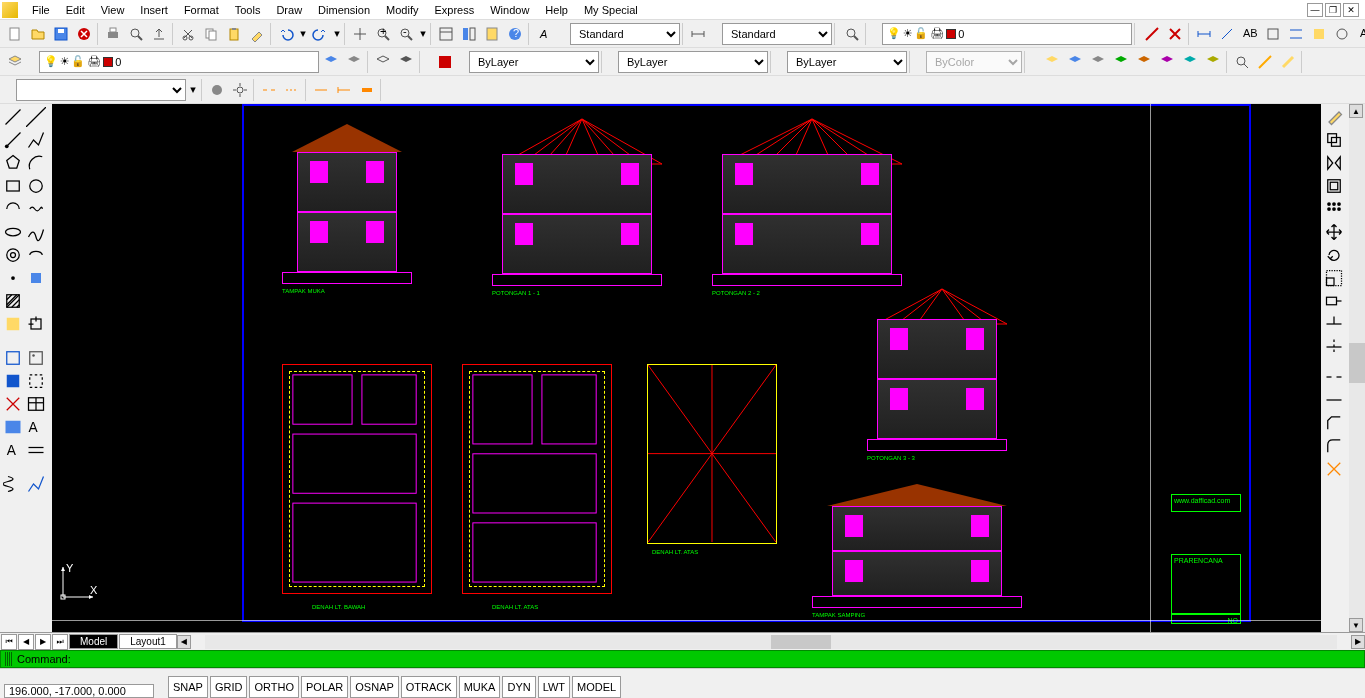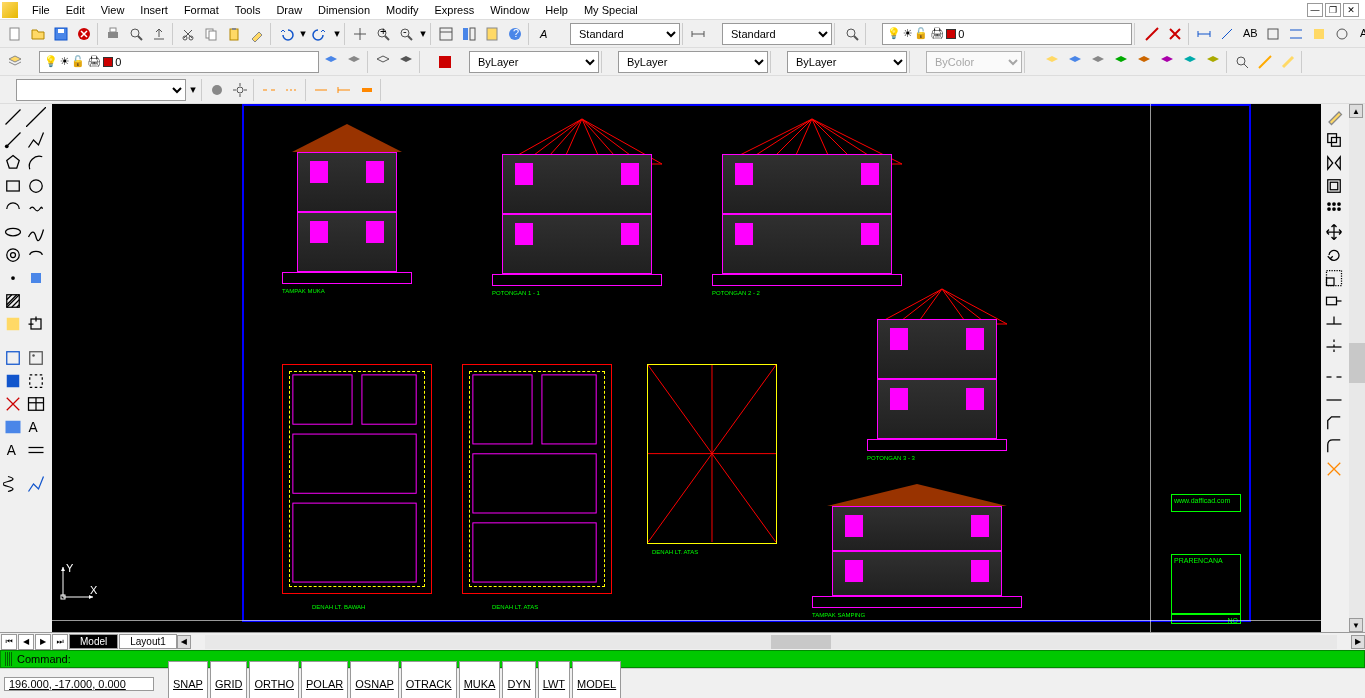--- a/index.html
+++ b/index.html
@@ -37,23 +37,23 @@
 .tab { padding: 1px 10px; border: 1px solid #999; background: #fff; cursor: pointer; margin-left: 1px; font-size: 10px; }
 .tab.active { background: #000; color: #fff; }
 .hscroll { flex: 1; display: flex; align-items: center; justify-content: flex-end; }
 .scroll-track { flex: 1; height: 14px; background: #e8e8e8; margin: 0 14px; position: relative; }
 .scroll-thumb { position: absolute; left: 50%; width: 60px; height: 100%; background: #c8c8c8; }
 .scroll-arrow { width: 14px; height: 14px; background: #ddd; border: 1px solid #999; font-size: 8px; display: flex; align-items: center; justify-content: center; }
 
 .cmdline { height: 18px; background: #00c800; border: 1px solid #008800; display: flex; align-items: center; padding: 0 4px; font-family: "Courier New", monospace; font-size: 13px; color: #000; }
 .cmdline .grip { width: 8px; height: 14px; background: repeating-linear-gradient(90deg,#006600 0 1px,transparent 1px 2px); margin-right: 4px; }
 
-.statusbar { height: 30px; background: #f0f0f0; display: flex; align-items: center; gap: 2px; padding: 0 4px; border-top: 1px solid #ccc; font-size: 10px; text-decoration: underline; }
+.statusbar { height: 30px; background: #f0f0f0; display: flex; align-items: flex-end; gap: 2px; padding: 0 4px; border-top: 1px solid #ccc; font-size: 10px; }
 .coord { min-width: 150px; border: 1px solid #999; padding: 0 4px; background: #fff; }
-.stat-btn { border: 1px solid #999; padding: 16px 4px; background: #fff; cursor: pointer; }
+.stat-btn { border: 1px solid #999; padding: 4px 4px; background: #fff; cursor: pointer; }
 
 
 .elev { position: absolute; }
 .elev .roof { width: 0; height: 0; border-left: 55px solid transparent; border-right: 55px solid transparent; border-bottom: 28px solid #993300; margin: 0 auto; }
 .elev .body { width: 100px; height: 60px; background: linear-gradient(#303030,#202020); border: 1px solid #ff00ff; margin: 0 auto; position: relative; }
 .elev .body::before, .elev .body::after { content:""; position:absolute; width: 18px; height: 22px; background: #ff00ff; top: 8px; }
 .elev .body::before { left: 12px; } .elev .body::after { right: 12px; }
 .elev .base { width: 130px; height: 12px; border: 1px solid #ff00ff; margin: 0 auto; }
 .elev .label { color: #00ff00; font-size: 6px; margin-top: 4px; }
 .plan { position: absolute; border: 1px solid #ff0000; }

